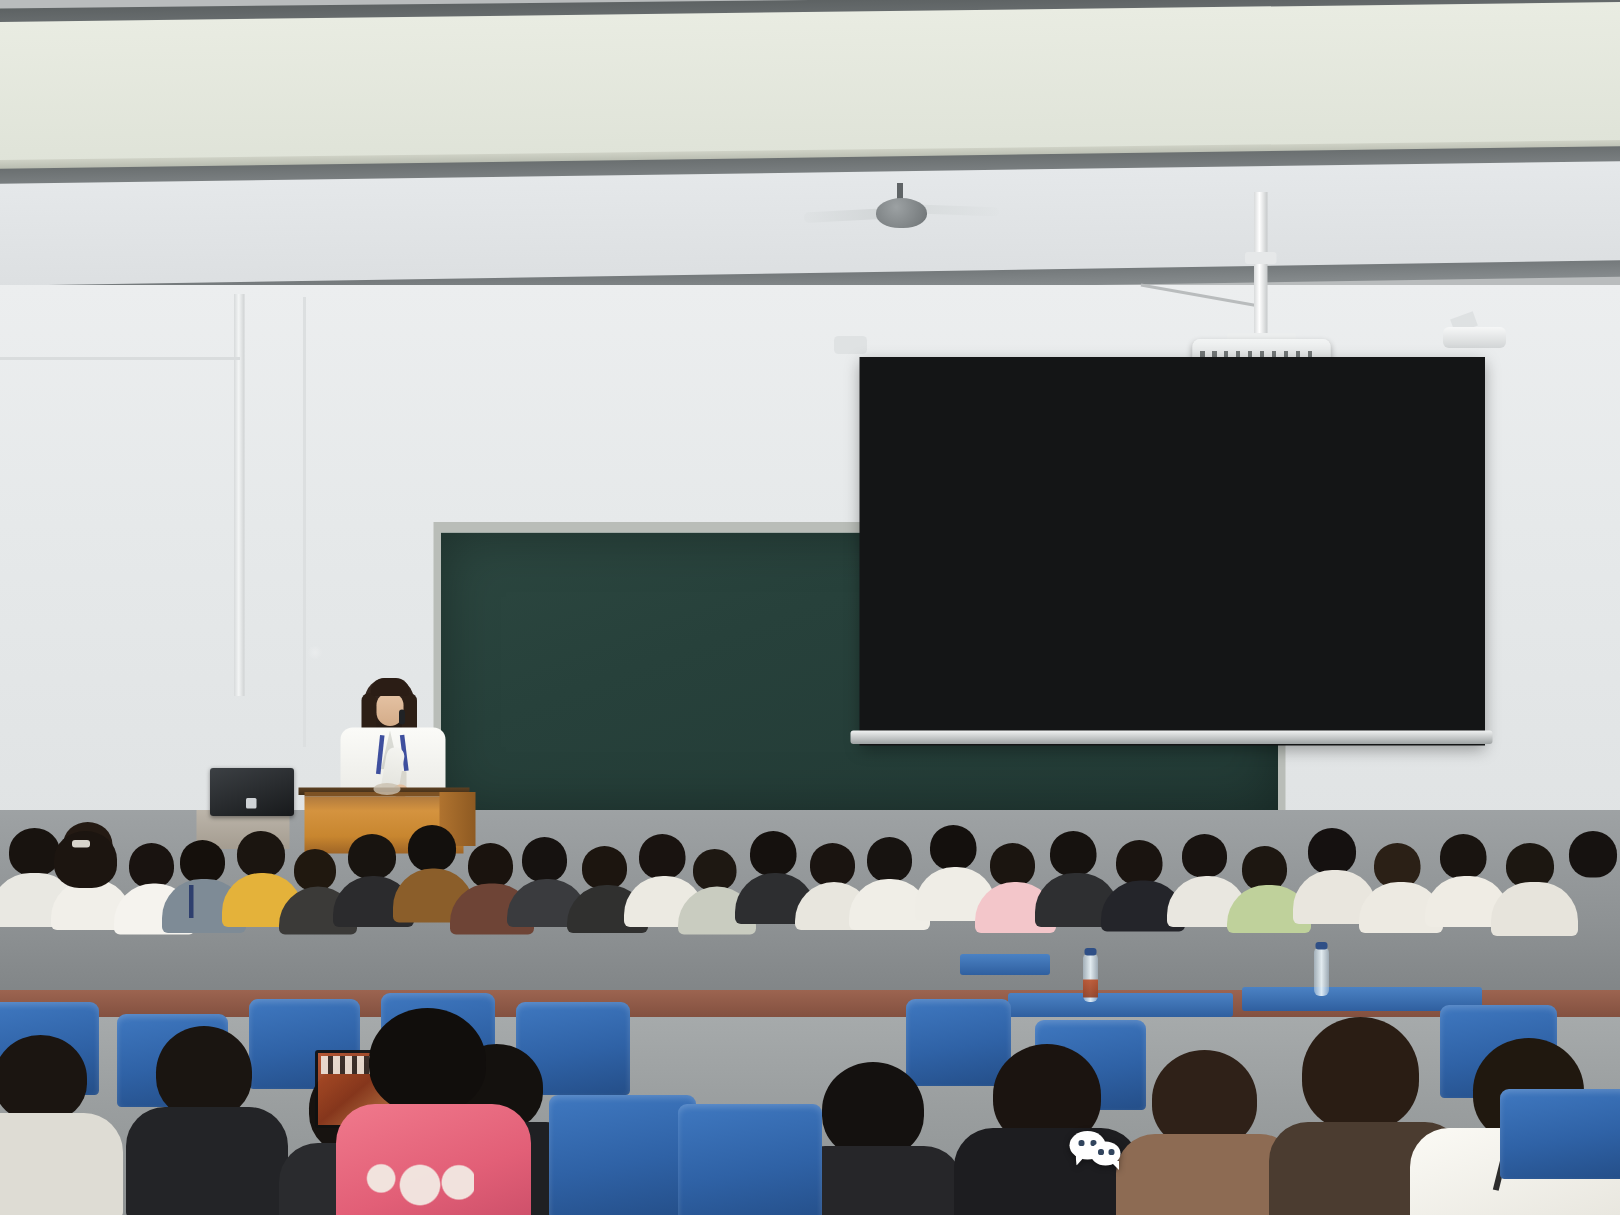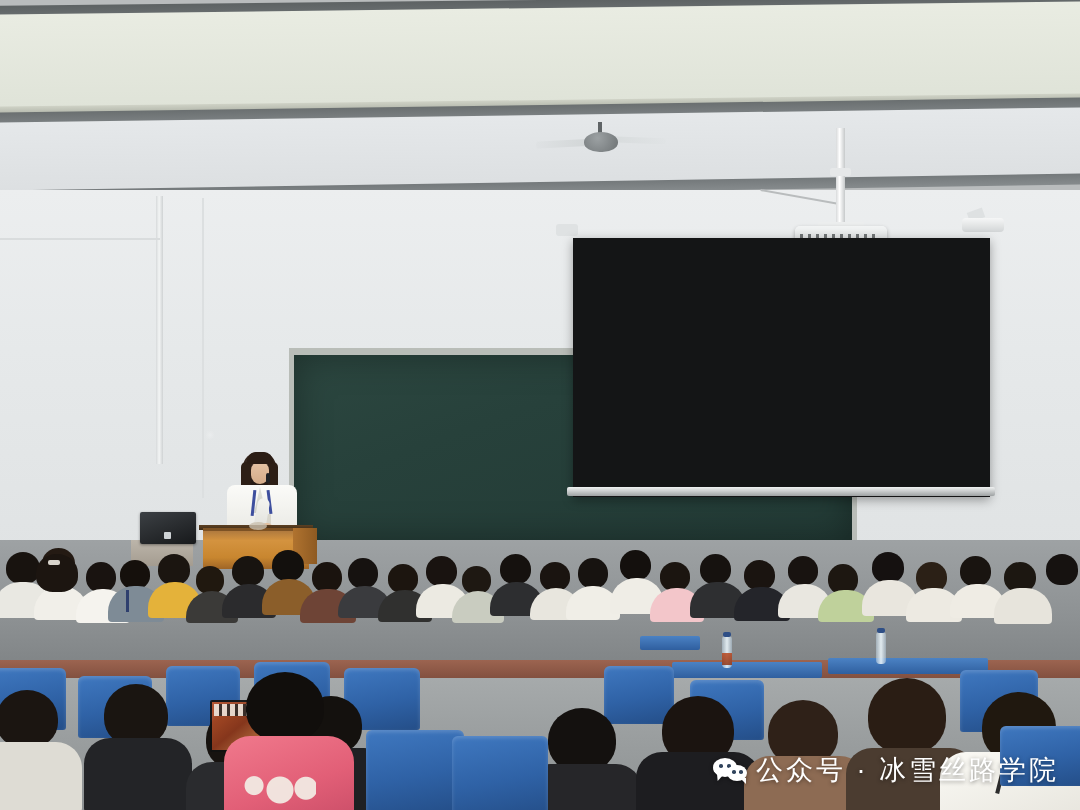--- a/index.html
+++ b/index.html
@@ -375,16 +375,15 @@
     <div id="wm-logo">
       <div id="wm-b1"></div>
         <div id="wm-b1t"></div>
       <div class="wm-dot" style="left:6px;top:8px;"></div>
       <div class="wm-dot" style="left:14px;top:8px;"></div>
       <div id="wm-b2"></div>
         <div id="wm-b2t"></div>
       <div class="wm-dot" style="left:19px;top:14px;"></div>
       <div class="wm-dot" style="left:26px;top:14px;"></div>
     </div>
-    <div id="wm-text">公众号 · 冰雪丝路学院</div>
   </div>
 
 </div>
 
 </body></html>

